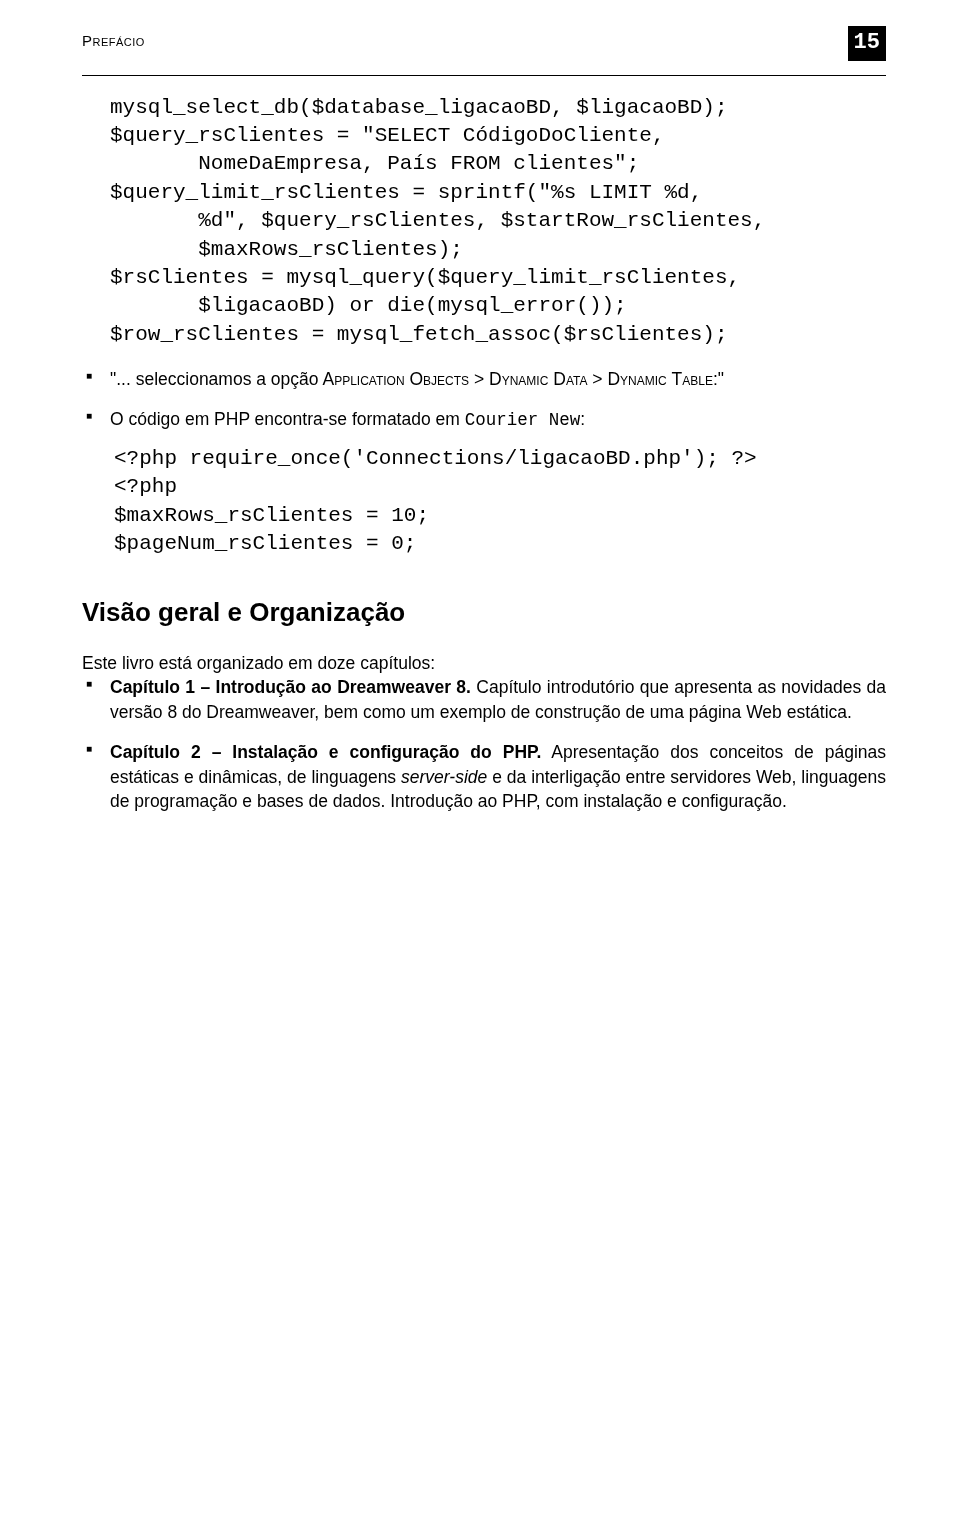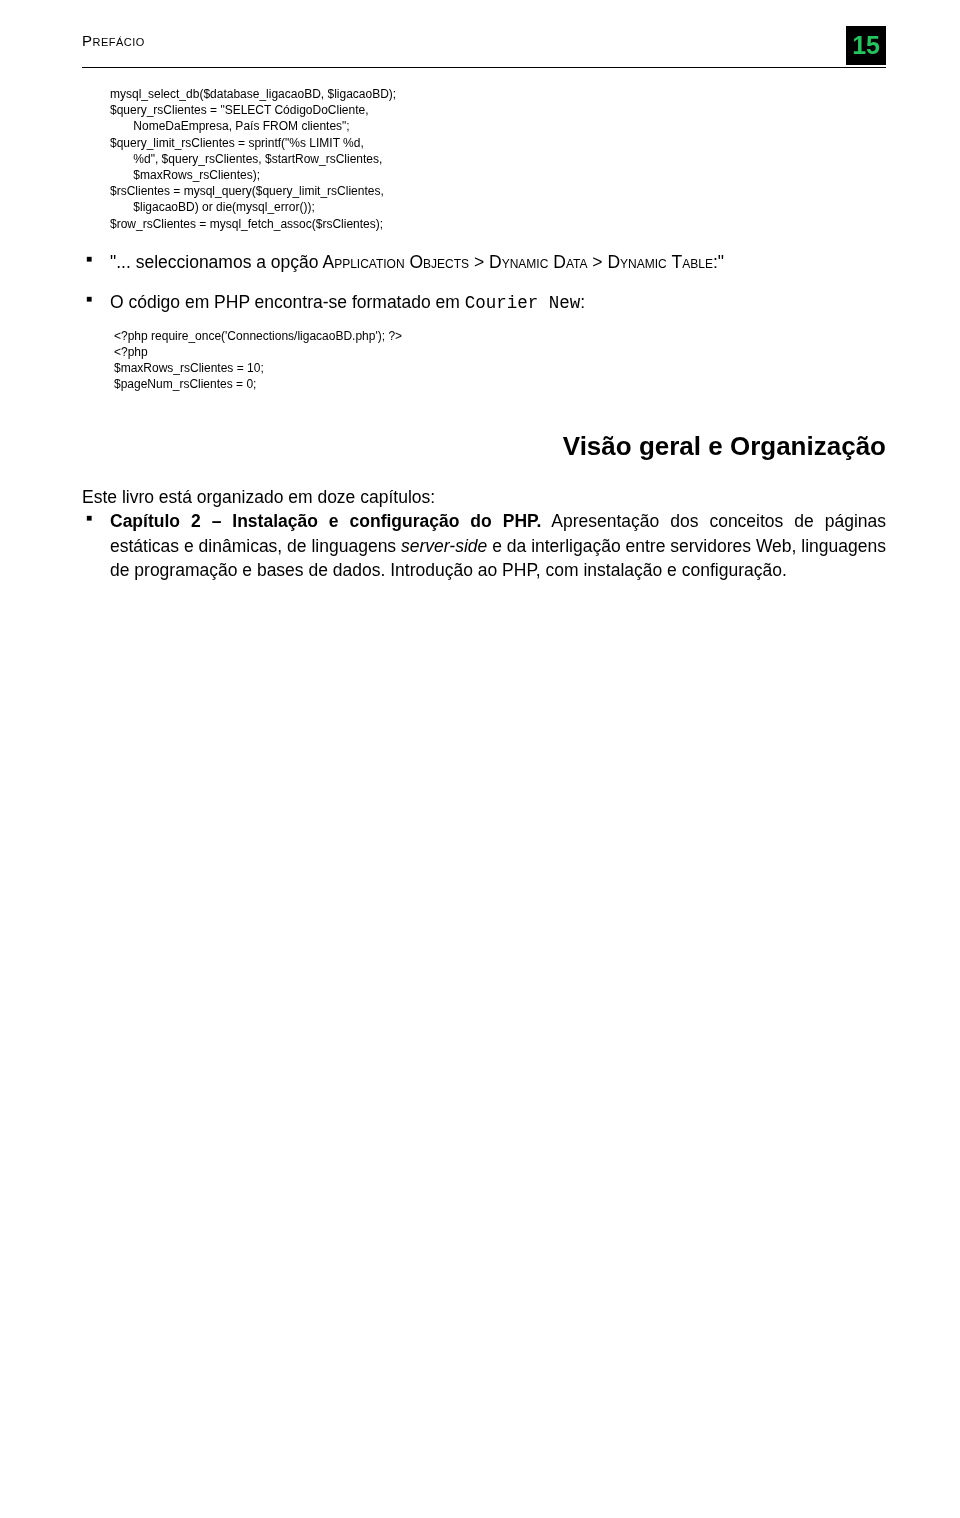--- a/index.html
+++ b/index.html
@@ -11,40 +11,41 @@
     padding: 30px 74px 40px 82px;
     color: #000;
     font-size: 17.5px;
     line-height: 1.4;
   }
   .header-row {
     display: flex;
     justify-content: space-between;
     align-items: flex-start;
     border-bottom: 1px solid #000;
-    padding-bottom: 2px;
+    padding-bottom: 14px;
     margin-bottom: 18px;
     gap: 44px;
   }
   .header-label {
     font-size: 15px;
     font-variant: small-caps;
     letter-spacing: 0.5px;
   }
   .page-badge {
     background: #000;
-    color: #22c55e;
+    color: #ffffff;
     font-weight: bold;
-    font-size: 25px;
+    font-size: 22px;
     padding: 2px 6px;
     margin-top: -4px;
+    font-family: Liberation Mono, monospace;
   }
   .code-block {
-    font-family: Liberation Sans, sans-serif;
-    font-size: 12px;
+    font-family: Liberation Mono, monospace;
+    font-size: 21px;
     line-height: 1.35;
     white-space: pre;
     margin: 0 0 18px 28px;
   }
   .code-inline {
     font-family: "Courier New", monospace;
     margin-top: 7px;
   }
   ul.bullets {
     list-style: none;
@@ -66,21 +67,20 @@
   }
   .quote-block {
     margin: 14px 0 0 0;
     text-align: justify;
   }
   .sc { font-variant: small-caps; }
   h2.section {
     font-size: 26px;
     font-weight: bold;
     margin: 36px 0 20px 0;
-    text-align: right;
   }
   .intro-p { }
   .bold { font-weight: bold; }
 </style>
 </head>
 <body>
 
 <div class="header-row">
   <span class="header-label">Prefácio</span>
   <span class="page-badge">15</span>
@@ -110,15 +110,18 @@
 $pageNum_rsClientes = 0;</div>
   </li>
 </ul>
 
 <h2 class="section">Visão geral e Organização</h2>
 
 <p class="intro-p">Este livro está organizado em doze capítulos:</p>
 
 <ul class="bullets">
   <li>
+    <span class="bold">Capítulo 1 – Introdução ao Dreamweaver 8.</span><span> Capítulo introdutório que apresenta as novidades da versão 8 do Dreamweaver, bem como um exemplo de construção de uma página Web estática.</span>
+  </li>
+  <li>
     <span class="bold">Capítulo 2 – Instalação e configuração do PHP.</span><span> Apresentação dos conceitos de páginas estáticas e dinâmicas, de linguagens </span><i>server-side</i><span> e da interligação entre servidores Web, linguagens de programação e bases de dados. Introdução ao PHP, com instalação e configuração.</span>
   </li>
 </ul>
 
 </body></html>

